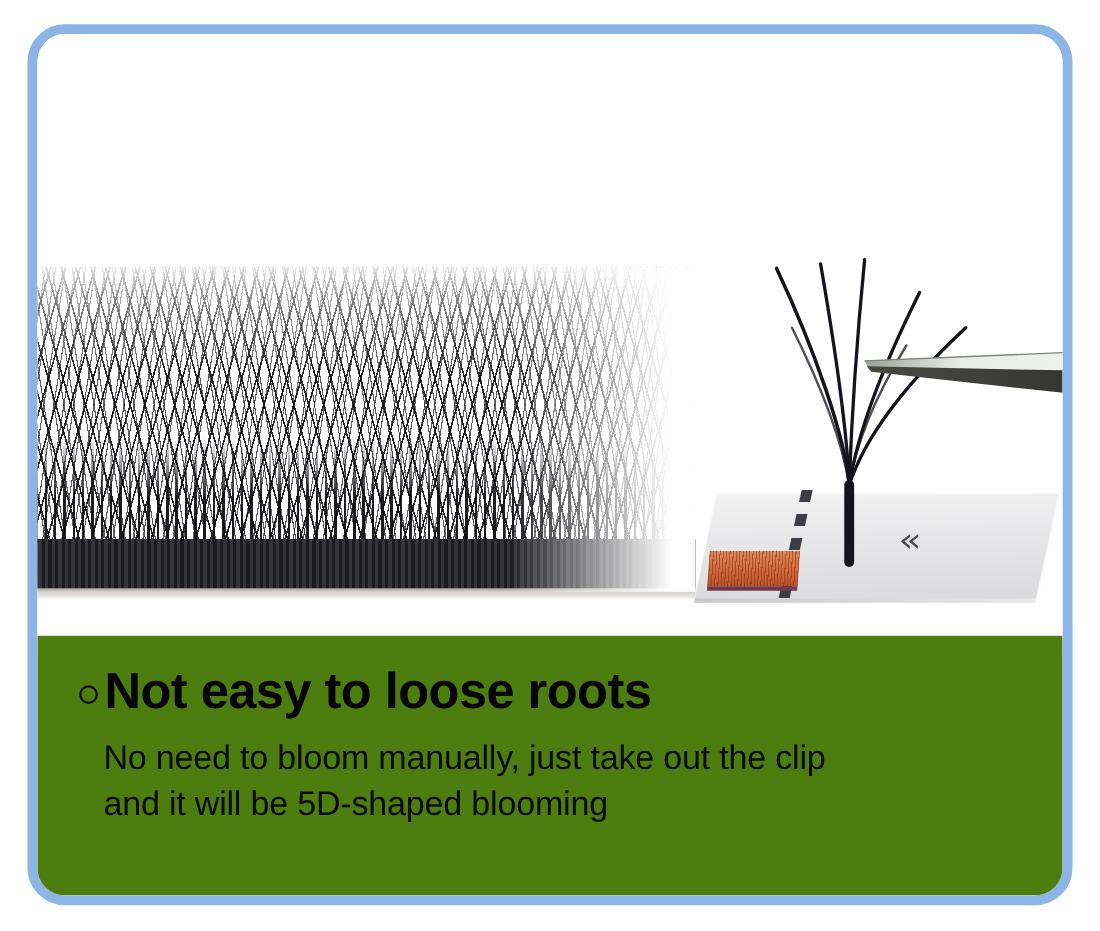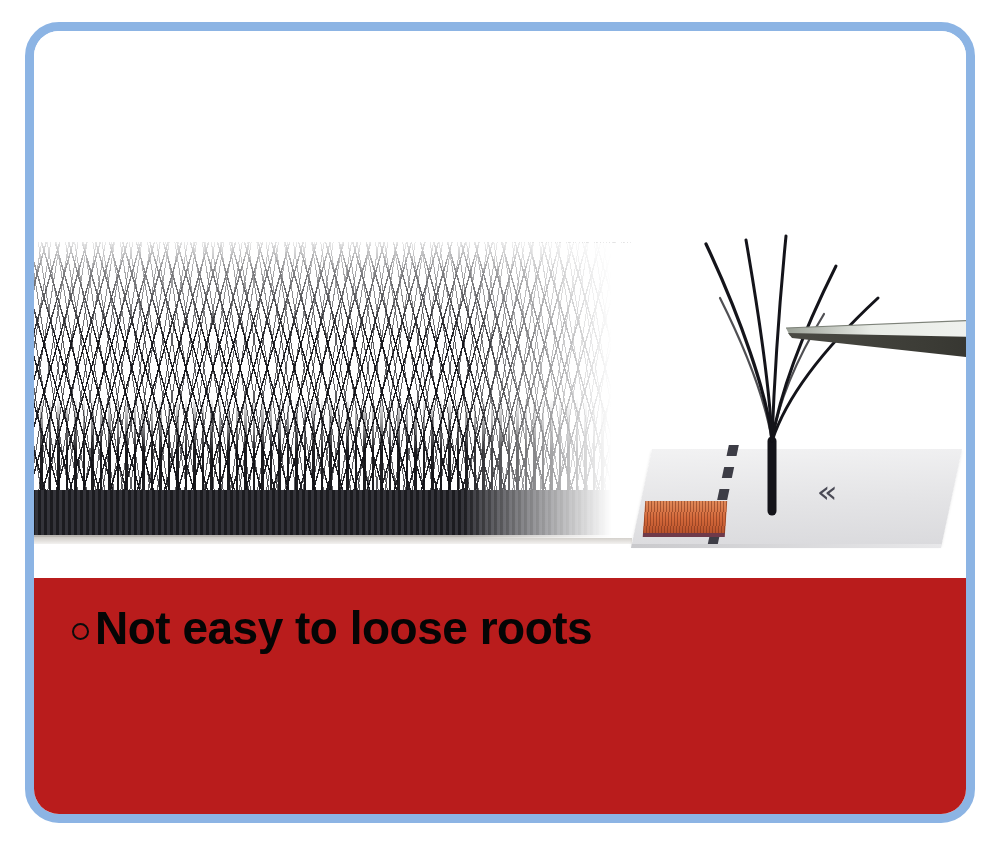--- a/index.html
+++ b/index.html
@@ -186,21 +186,21 @@
     height: 70px;
   }
 
   
   #caption {
     position: absolute;
     left: 0;
     bottom: 0;
     width: 100%;
     height: 236px;
-    background: #b91c1c;
+    background: #4d7c0f;
     padding: 26px 30px 0 38px;
   }
 
   .headline-row {
     display: flex;
     align-items: center;
     gap: 6px;
   }
   .bullet-circle {
     width: 17px;
@@ -284,16 +284,20 @@
 
   </div>
 
   <div id="caption">
 
     <div class="headline-row">
       <span class="bullet-circle"></span>
       <span class="headline">Not easy to loose roots</span>
     </div>
 
+    <div class="subtext">
+      <span class="line">No need to bloom manually, just take out the clip</span>
+      <span class="line">and it will be 5D-shaped blooming</span>
+    </div>
 
   </div>
 
 </div>
 
 </body></html>

